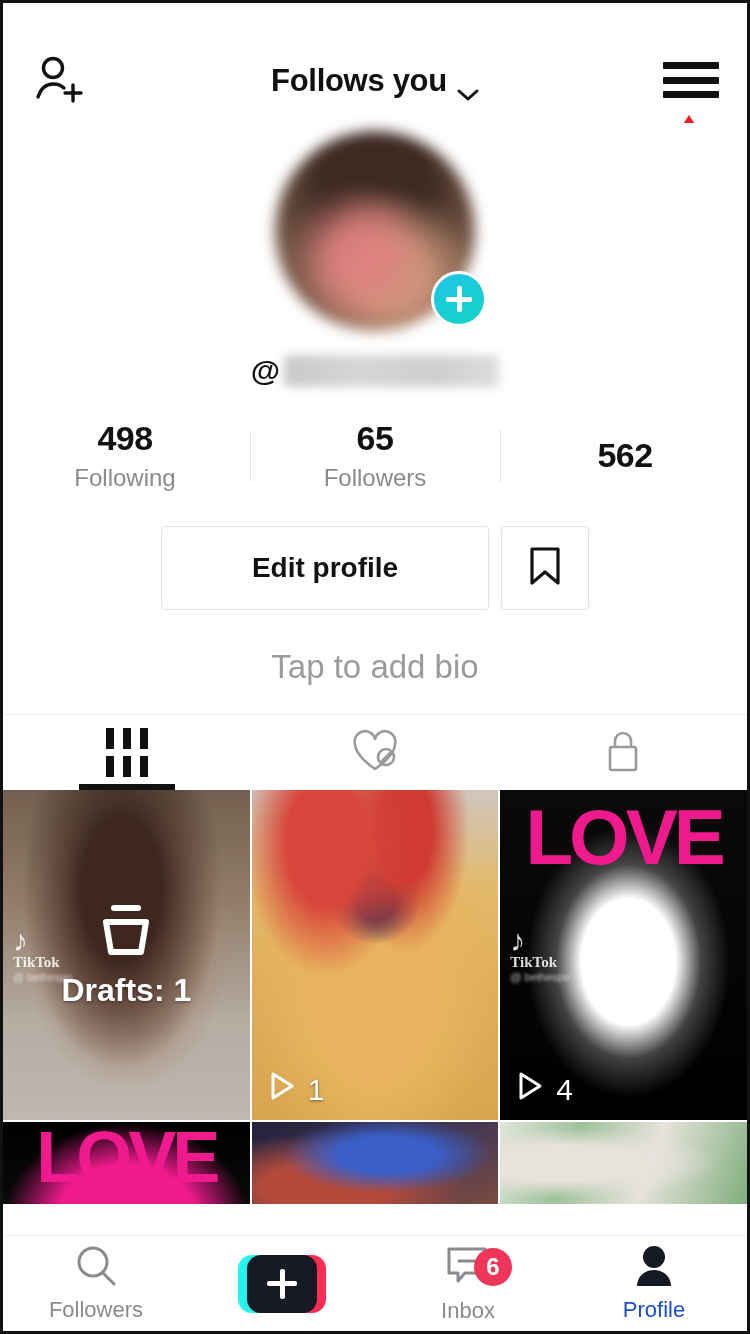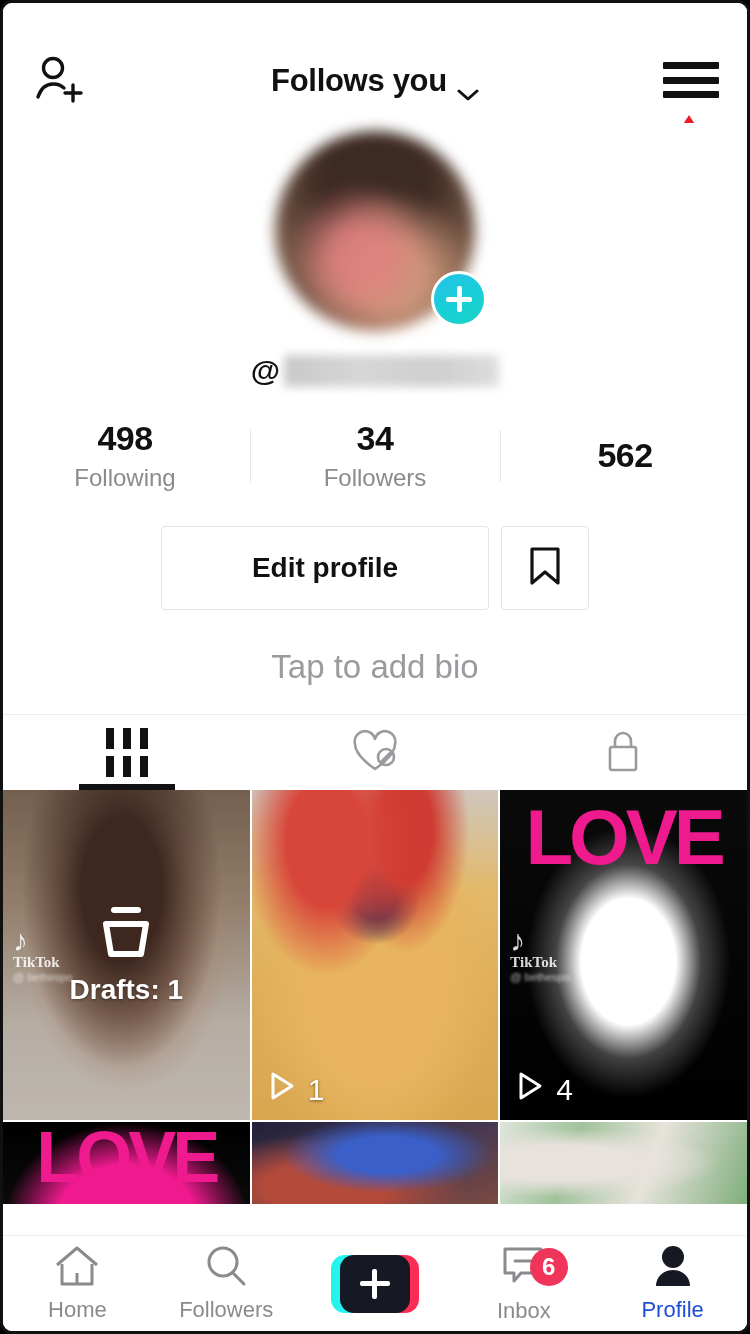--- a/index.html
+++ b/index.html
@@ -7,21 +7,21 @@
     width:750px; height:1334px;
     background:#000;
     font-family:"Liberation Sans", sans-serif;
     overflow:hidden;
   }
   .phone {
     position:relative;
     width:750px; height:1334px;
     background:#fff;
     border:3px solid #111;
-    border-radius:12px;
+    border-radius:2px;
     overflow:hidden;
   }
 
   
   .header {
     position:relative;
     height:120px;
     background:#fff;
   }
   .add-person-icon {
@@ -199,21 +199,21 @@
   .watermark .tt-name { font-size:15px; font-weight:bold;font-family:Liberation Serif, serif; }
   .watermark .tt-user { font-size:11px; opacity:0.8; filter:blur(1.6px); }
 
   .drafts-overlay {
     position:absolute; inset:0;
     display:flex; flex-direction:column;
     align-items:center; justify-content:center;
     gap:8px;
   }
   .drafts-label {
-    font-size:28px; font-weight:bold; color:#fff;
+    font-size:32px; font-weight:bold; color:#fff;
     text-shadow:0 1px 3px rgba(0,0,0,0.4);
   }
   .play-count {
     position:absolute; left:16px; bottom:12px;
     display:flex; align-items:center; gap:12px;
     color:#fff; font-size:30px; font-weight:500;
     text-shadow:0 1px 3px rgba(0,0,0,0.5);
   }
 
   
@@ -306,21 +306,21 @@
       <span class="handle-redacted"></span>
     </div>
 
     <div class="stats">
       <div class="stat">
         <div class="stat-value">498</div>
         <div class="stat-label">Following</div>
       </div>
       <div class="stat-divider"></div>
       <div class="stat">
-        <div class="stat-value">34</div>
+        <div class="stat-value">65</div>
         <div class="stat-label">Followers</div>
       </div>
       <div class="stat-divider"></div>
       <div class="stat">
         <div class="stat-value">562</div>
       </div>
     </div>
 
     <div class="actions">
       <div class="edit-profile-btn">Edit profile</div>
@@ -428,30 +428,20 @@
     <div class="tile row2">
       <div class="tile-blue" style="position:absolute;inset:0;"></div>
     </div>
     <div class="tile row2">
       <div class="tile-green" style="position:absolute;inset:0;"></div>
     </div>
   </div>
 
   <div class="bottom-nav">
 
-    <div class="nav-item">
-      <span>
-        <svg viewBox="0 0 46 42" width="46" height="42" fill="none" stroke="#8a8a8f" stroke-width="3" stroke-linejoin="round">
-          <path d="M3 20L23 3l20 17"></path>
-          <path d="M8 19v20h30V19"></path>
-          <path d="M23 39V28"></path>
-        </svg>
-      </span>
-      <span class="nav-label">Home</span>
-    </div>
 
     <div class="nav-item">
       <span>
         <svg viewBox="0 0 44 42" width="44" height="42" fill="none" stroke="#8a8a8f" stroke-width="3" stroke-linecap="round">
           <circle cx="19" cy="17" r="14"></circle>
           <path d="M29 28l11 11"></path>
         </svg>
       </span>
       <span class="nav-label">Followers</span>
     </div>

